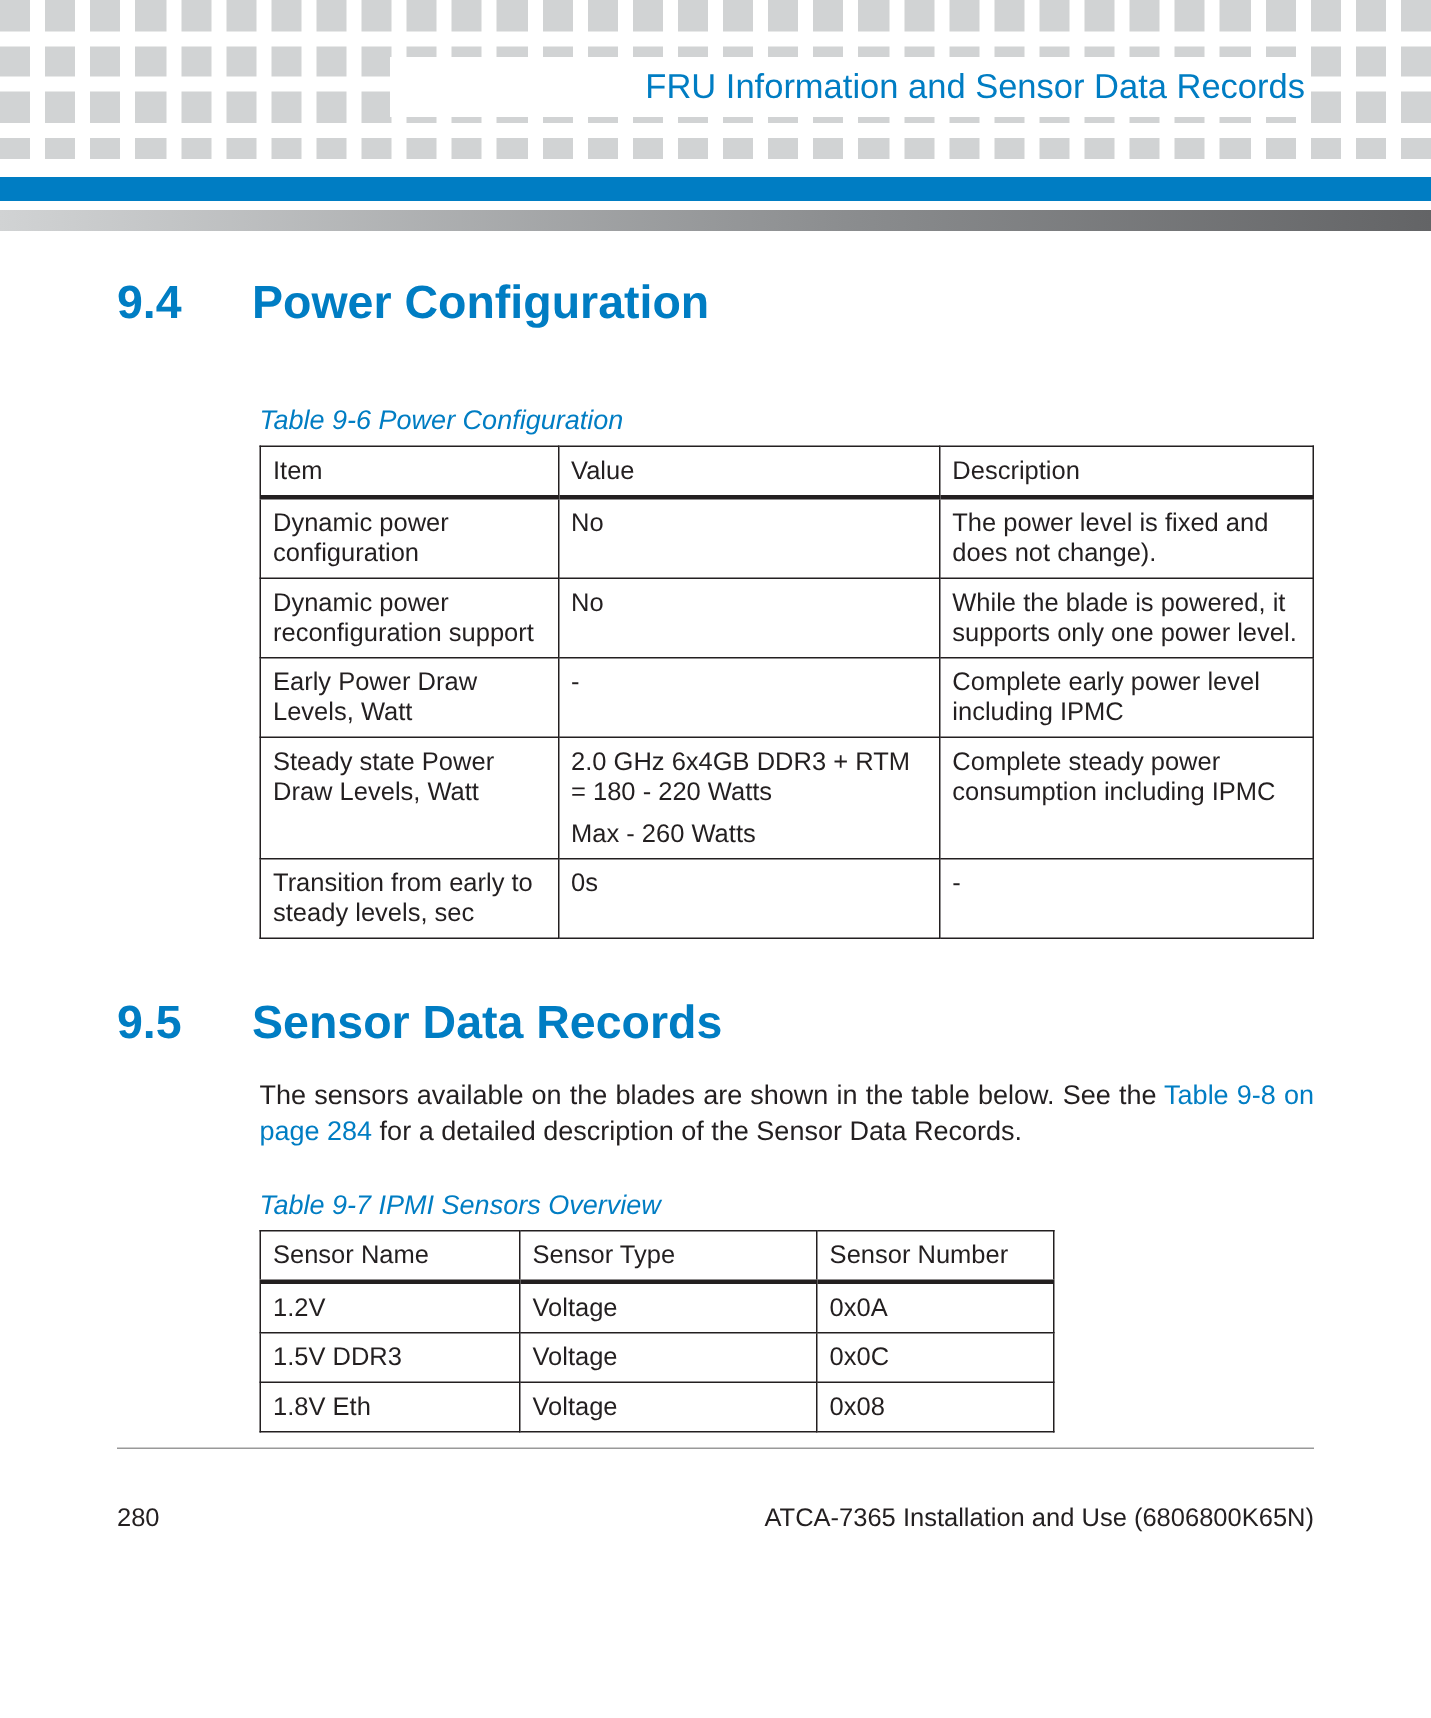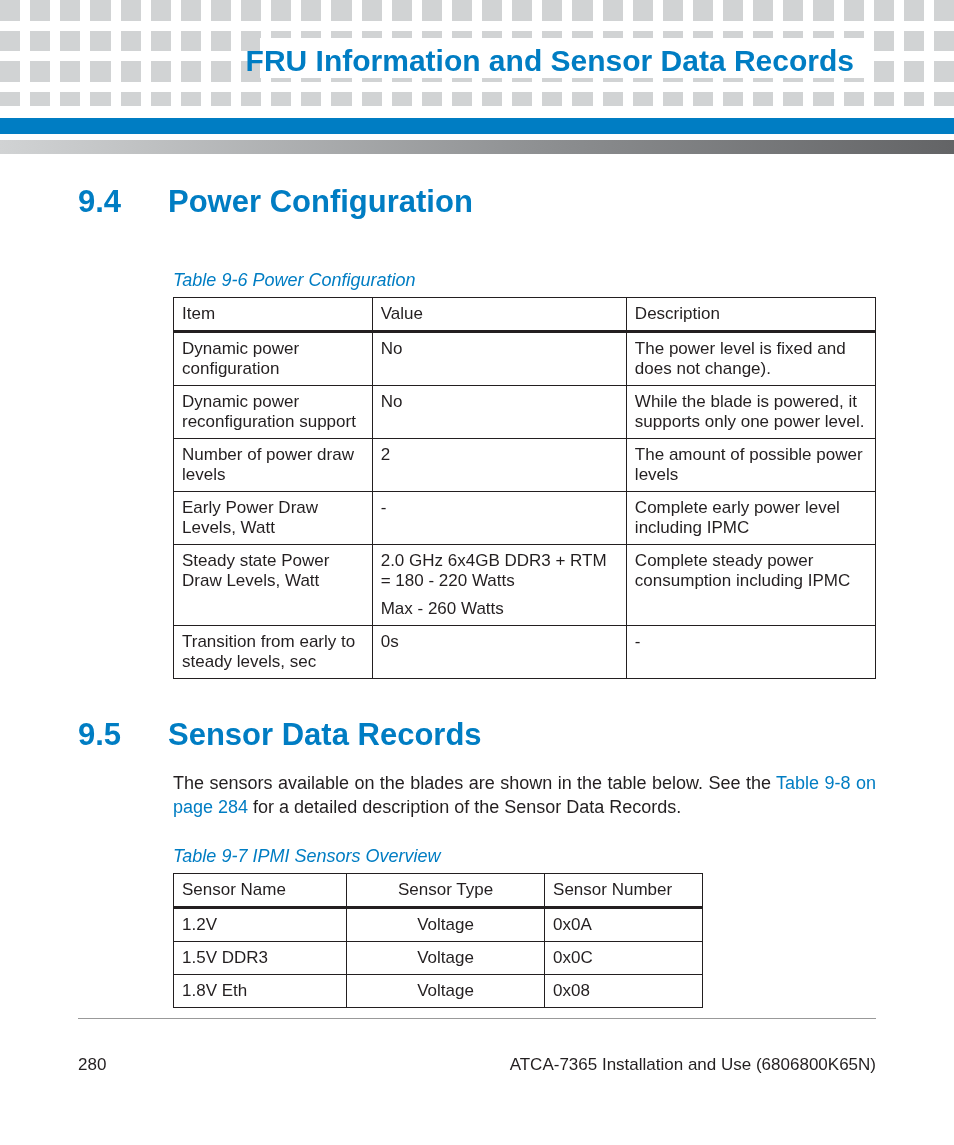--- a/index.html
+++ b/index.html
@@ -28,25 +28,25 @@
     margin-bottom: 10px;
   }
   .dot {
     width: 20.5px;
     height: 20.5px;
     background: #d1d3d4;
   }
   .header-title {
     position: absolute;
     top: 44px;
-    right: 100px;
+    right: 84px;
     left: 40px;
     text-align: right;
-    font-weight: 700;
-    font-size: 30px;
+    font-weight: 400;
+    font-size: 23px;
     color: #007dc3;
     z-index: 2;
     font-style: normal;
     letter-spacing: 0px;
   }
   .blue-bar {
     height: 16px;
     background: #007dc3;
     margin-top: 12px;
   }
@@ -98,21 +98,21 @@
   table.doc-table thead td,
   .header-row td {
     border-bottom: 3px solid #231f20 !important;
   }
   .t96 { width: 703px; }
   .t96 td:nth-child(1){ width: 180px;}
   .t96 td:nth-child(2){ width: 235px;}
   .t96 td:nth-child(3){ width: 230px;}
   .t97 { width: 530px; }
   .t97 td:nth-child(1){ width: 155px;}
-  .t97 td:nth-child(2){ width: 180px; text-align: center;}
+  .t97 td:nth-child(2){ width: 180px;}
   .t97 td:nth-child(3){ width: 140px;}
   .para {
     margin: 10px 0 26px 95px;
     font-size: 18px;
     line-height: 1.35;
     text-align: justify;
   }
   a.xref {
     color: #007dc3;
     text-decoration: none;
@@ -304,25 +304,20 @@
             <td>Dynamic power configuration</td>
             <td>No</td>
             <td>The power level is fixed and does not change).</td>
           </tr>
           <tr>
             <td>Dynamic power reconfiguration support</td>
             <td>No</td>
             <td>While the blade is powered, it supports only one power level.</td>
           </tr>
           <tr>
-            <td>Number of power draw levels</td>
-            <td>2</td>
-            <td>The amount of possible power levels</td>
-          </tr>
-          <tr>
             <td>Early Power Draw Levels, Watt</td>
             <td>-</td>
             <td>Complete early power level including IPMC</td>
           </tr>
           <tr>
             <td>Steady state Power Draw Levels, Watt</td>
             <td class="cell-multi">
               <p>2.0 GHz 6x4GB DDR3 + RTM = 180 - 220 Watts</p>
               <p>Max - 260 Watts</p>
             </td>

